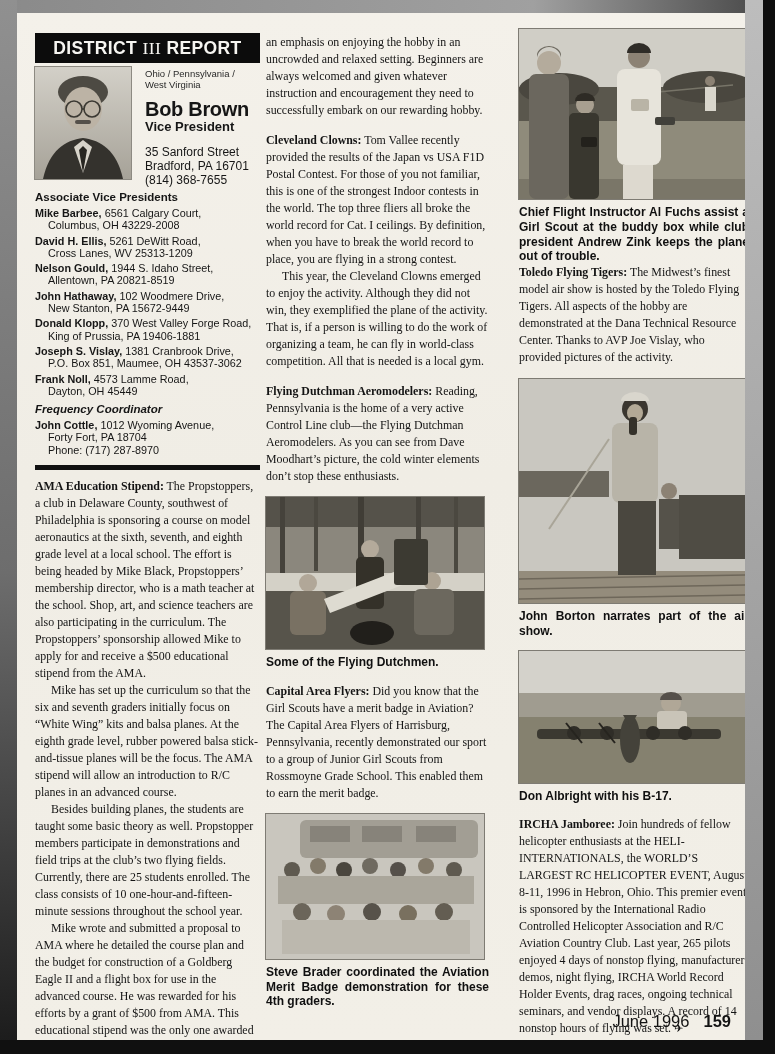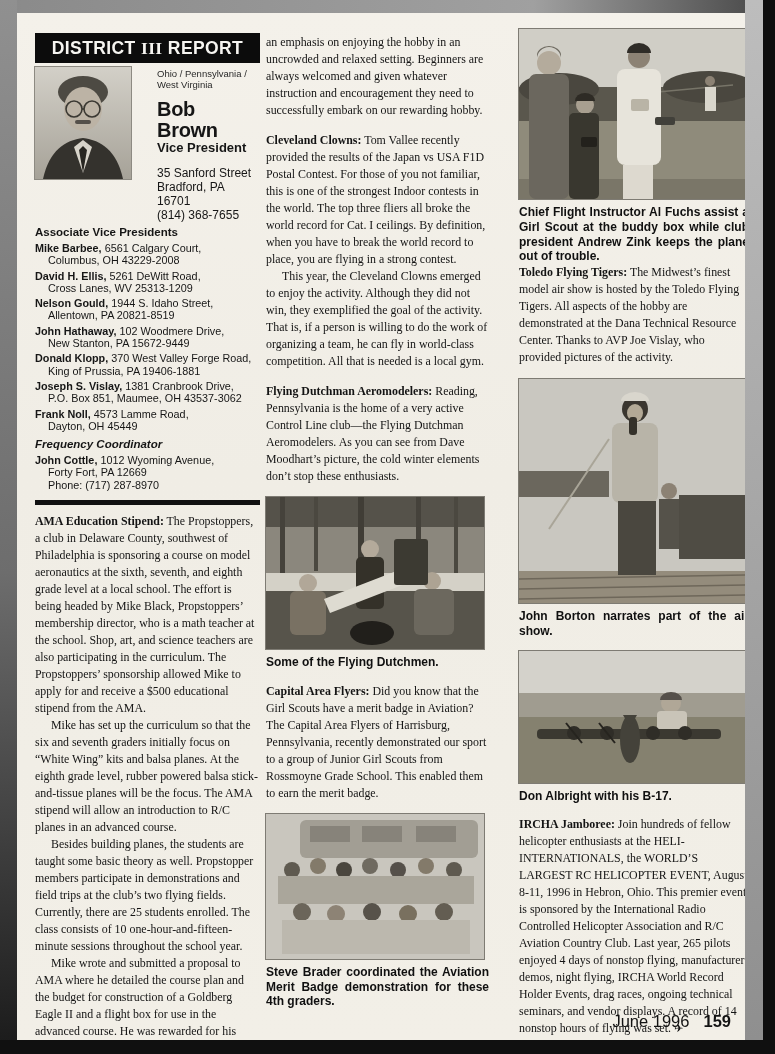--- a/index.html
+++ b/index.html
@@ -21,24 +21,24 @@
         background:linear-gradient(180deg,#f4f1ea,#f0ede5 45%,#f2efe7);overflow:hidden;color:#161616;}
 
   .col{position:absolute;}
   #col1{left:18px;top:20px;width:225px;}
   #col2{left:249px;top:21px;width:223px;}
   #col3{left:502px;top:16px;width:230px;}
 
   
   .masthead{background:#0c0c0c;color:#f6f5f1;height:30px;text-align:center;
             font-weight:700;font-size:17.5px;line-height:30px;letter-spacing:.4px;margin:0 0 4px;}
-  .masthead .roman{font-family:"Liberation Serif",serif;font-weight:700;margin-top:20px;}
-
-  
-  .officer{display:flex;gap:26px;margin-bottom:2px;min-height:114px;}
+  .masthead .roman{font-family:"Liberation Serif",serif;font-weight:400;margin-top:20px;}
+
+  
+  .officer{display:flex;gap:14px;margin-bottom:2px;min-height:114px;}
   .portrait{width:96px;height:112px;flex:none;outline:1px solid #8d8a82;}
   .oinfo{padding-top:1px;}
   .region{font-size:9.5px;line-height:11px;color:#2a2a2a;margin:0 0 9px;}
   .oname{font-size:20px;line-height:21px;font-weight:700;letter-spacing:-.3px;margin:0;}
   .otitle{font-size:13px;line-height:14px;font-weight:700;margin:0 0 11px;}
   .oaddr{font-size:12px;line-height:14px;margin:0;}
 
   
   .roster-h{font-size:11.5px;line-height:13px;font-weight:700;margin:4px 0 3px;}
   .avp{font-size:10.8px;line-height:12.3px;margin:0 0 3px;}
@@ -106,35 +106,35 @@
       <p class="roster-h">Associate Vice Presidents</p>
       <p class="avp"><b>Mike Barbee,</b> <span>6561 Calgary Court,</span><br><span class="l2">Columbus, OH 43229-2008</span></p>
       <p class="avp"><b>David H. Ellis,</b> <span>5261 DeWitt Road,</span><br><span class="l2">Cross Lanes, WV 25313-1209</span></p>
       <p class="avp"><b>Nelson Gould,</b> <span>1944 S. Idaho Street,</span><br><span class="l2">Allentown, PA 20821-8519</span></p>
       <p class="avp"><b>John Hathaway,</b> <span>102 Woodmere Drive,</span><br><span class="l2">New Stanton, PA 15672-9449</span></p>
       <p class="avp"><b>Donald Klopp,</b> <span>370 West Valley Forge Road,</span><br><span class="l2">King of Prussia, PA 19406-1881</span></p>
       <p class="avp"><b>Joseph S. Vislay,</b> <span>1381 Cranbrook Drive,</span><br><span class="l2">P.O. Box 851, Maumee, OH 43537-3062</span></p>
       <p class="avp"><b>Frank Noll,</b> <span>4573 Lamme Road,</span><br><span class="l2">Dayton, OH 45449</span></p>
 
       <p class="roster-h" style="margin-top:6px;font-style:italic;">Frequency Coordinator</p>
-      <p class="avp"><b>John Cottle,</b> <span>1012 Wyoming Avenue,</span><br><span class="l2">Forty Fort, PA 12669</span><br><span class="l2">Phone: (717) 287-8970</span></p>
+      <p class="avp"><b>John Cottle,</b> <span>1012 Wyoming Avenue,</span><br><span class="l2">Forty Fort, PA 18704</span><br><span class="l2">Phone: (717) 287-8970</span></p>
 
       <div class="rule"></div>
 
       <p class="bg"><b>AMA Education Stipend:</b><span> The Propstoppers, a club in Delaware County, southwest of Philadelphia is sponsoring a course on model aeronautics at the sixth, seventh, and eighth grade level at a local school. The effort is being headed by Mike Black, Propstoppers’ membership director, who is a math teacher at the school. Shop, art, and science teachers are also participating in the curriculum. The Propstoppers’ sponsorship allowed Mike to apply for and receive a $500 educational stipend from the AMA.</span></p>
       <p class="bg ind">Mike has set up the curriculum so that the six and seventh graders initially focus on “White Wing” kits and balsa planes. At the eighth grade level, rubber powered balsa stick-and-tissue planes will be the focus. The AMA stipend will allow an introduction to R/C planes in an advanced course.</p>
       <p class="bg ind">Besides building planes, the students are taught some basic theory as well. Propstopper members participate in demonstrations and field trips at the club’s two flying fields. Currently, there are 25 students enrolled. The class consists of 10 one-hour-and-fifteen-minute sessions throughout the school year.</p>
       <p class="bg ind">Mike wrote and submitted a proposal to AMA where he detailed the course plan and the budget for construction of a Goldberg Eagle II and a flight box for use in the advanced course. He was rewarded for his efforts by a grant of $500 from AMA. This educational stipend was the only one awarded by AMA last year to support an educational effort in a public school.</p>
       <p class="bg sec"><b>The Propstoppers</b><span> are celebrating their 25th anniversary this year as an AMA chartered club. Currently they have two conveniently located flying fields. There are now 70 members in the club—the most in the club’s history. The focus of the club is noncompetitive sport flying of all types, with</span></p>
     </div>
 
     <div class="col" id="col2">
       <p class="bg">an emphasis on enjoying the hobby in an uncrowded and relaxed setting. Beginners are always welcomed and given whatever instruction and encouragement they need to successfully embark on our rewarding hobby.</p>
       <p class="bg sec"><b>Cleveland Clowns:</b><span> Tom Vallee recently provided the results of the Japan vs USA F1D Postal Contest. For those of you not familiar, this is one of the strongest Indoor contests in the world. The top three fliers all broke the world record for Cat. I ceilings. By definition, when you have to break the world record to place, you are flying in a strong contest.</span></p>
-      <p class="bg ind">This year, the Cleveland Clowns emerged to enjoy the activity. Although they did not win, they exemplified the goal of the activity. That is, if a person is willing to do the work of organizing a team, he can fly in world-class competition. All that is needed is a local gym.</p>
+      <p class="bg ind">This year, the Cleveland Clowns emerged to enjoy the activity. Although they did not win, they exemplified the plane of the activity. That is, if a person is willing to do the work of organizing a team, he can fly in world-class competition. All that is needed is a local gym.</p>
       <p class="bg sec"><b>Flying Dutchman Aeromodelers:</b><span> Reading, Pennsylvania is the home of a very active Control Line club—the Flying Dutchman Aeromodelers. As you can see from Dave Moodhart’s picture, the cold winter elements don’t stop these enthusiasts.</span></p>
 
       <svg class="photo mt12" width="218" height="152" viewBox="0 0 218 152">
         <rect width="218" height="152" fill="#8b877d"></rect>
         <rect x="0" y="0" width="218" height="30" fill="#55524a"></rect>
         <rect x="14" y="0" width="5" height="80" fill="#45423b"></rect>
           <rect x="48" y="0" width="4" height="74" fill="#4b4840"></rect>
         <rect x="92" y="0" width="6" height="70" fill="#403d36"></rect>
           <rect x="150" y="0" width="5" height="78" fill="#45423b"></rect>
         <rect x="188" y="0" width="4" height="82" fill="#4b4840"></rect>

